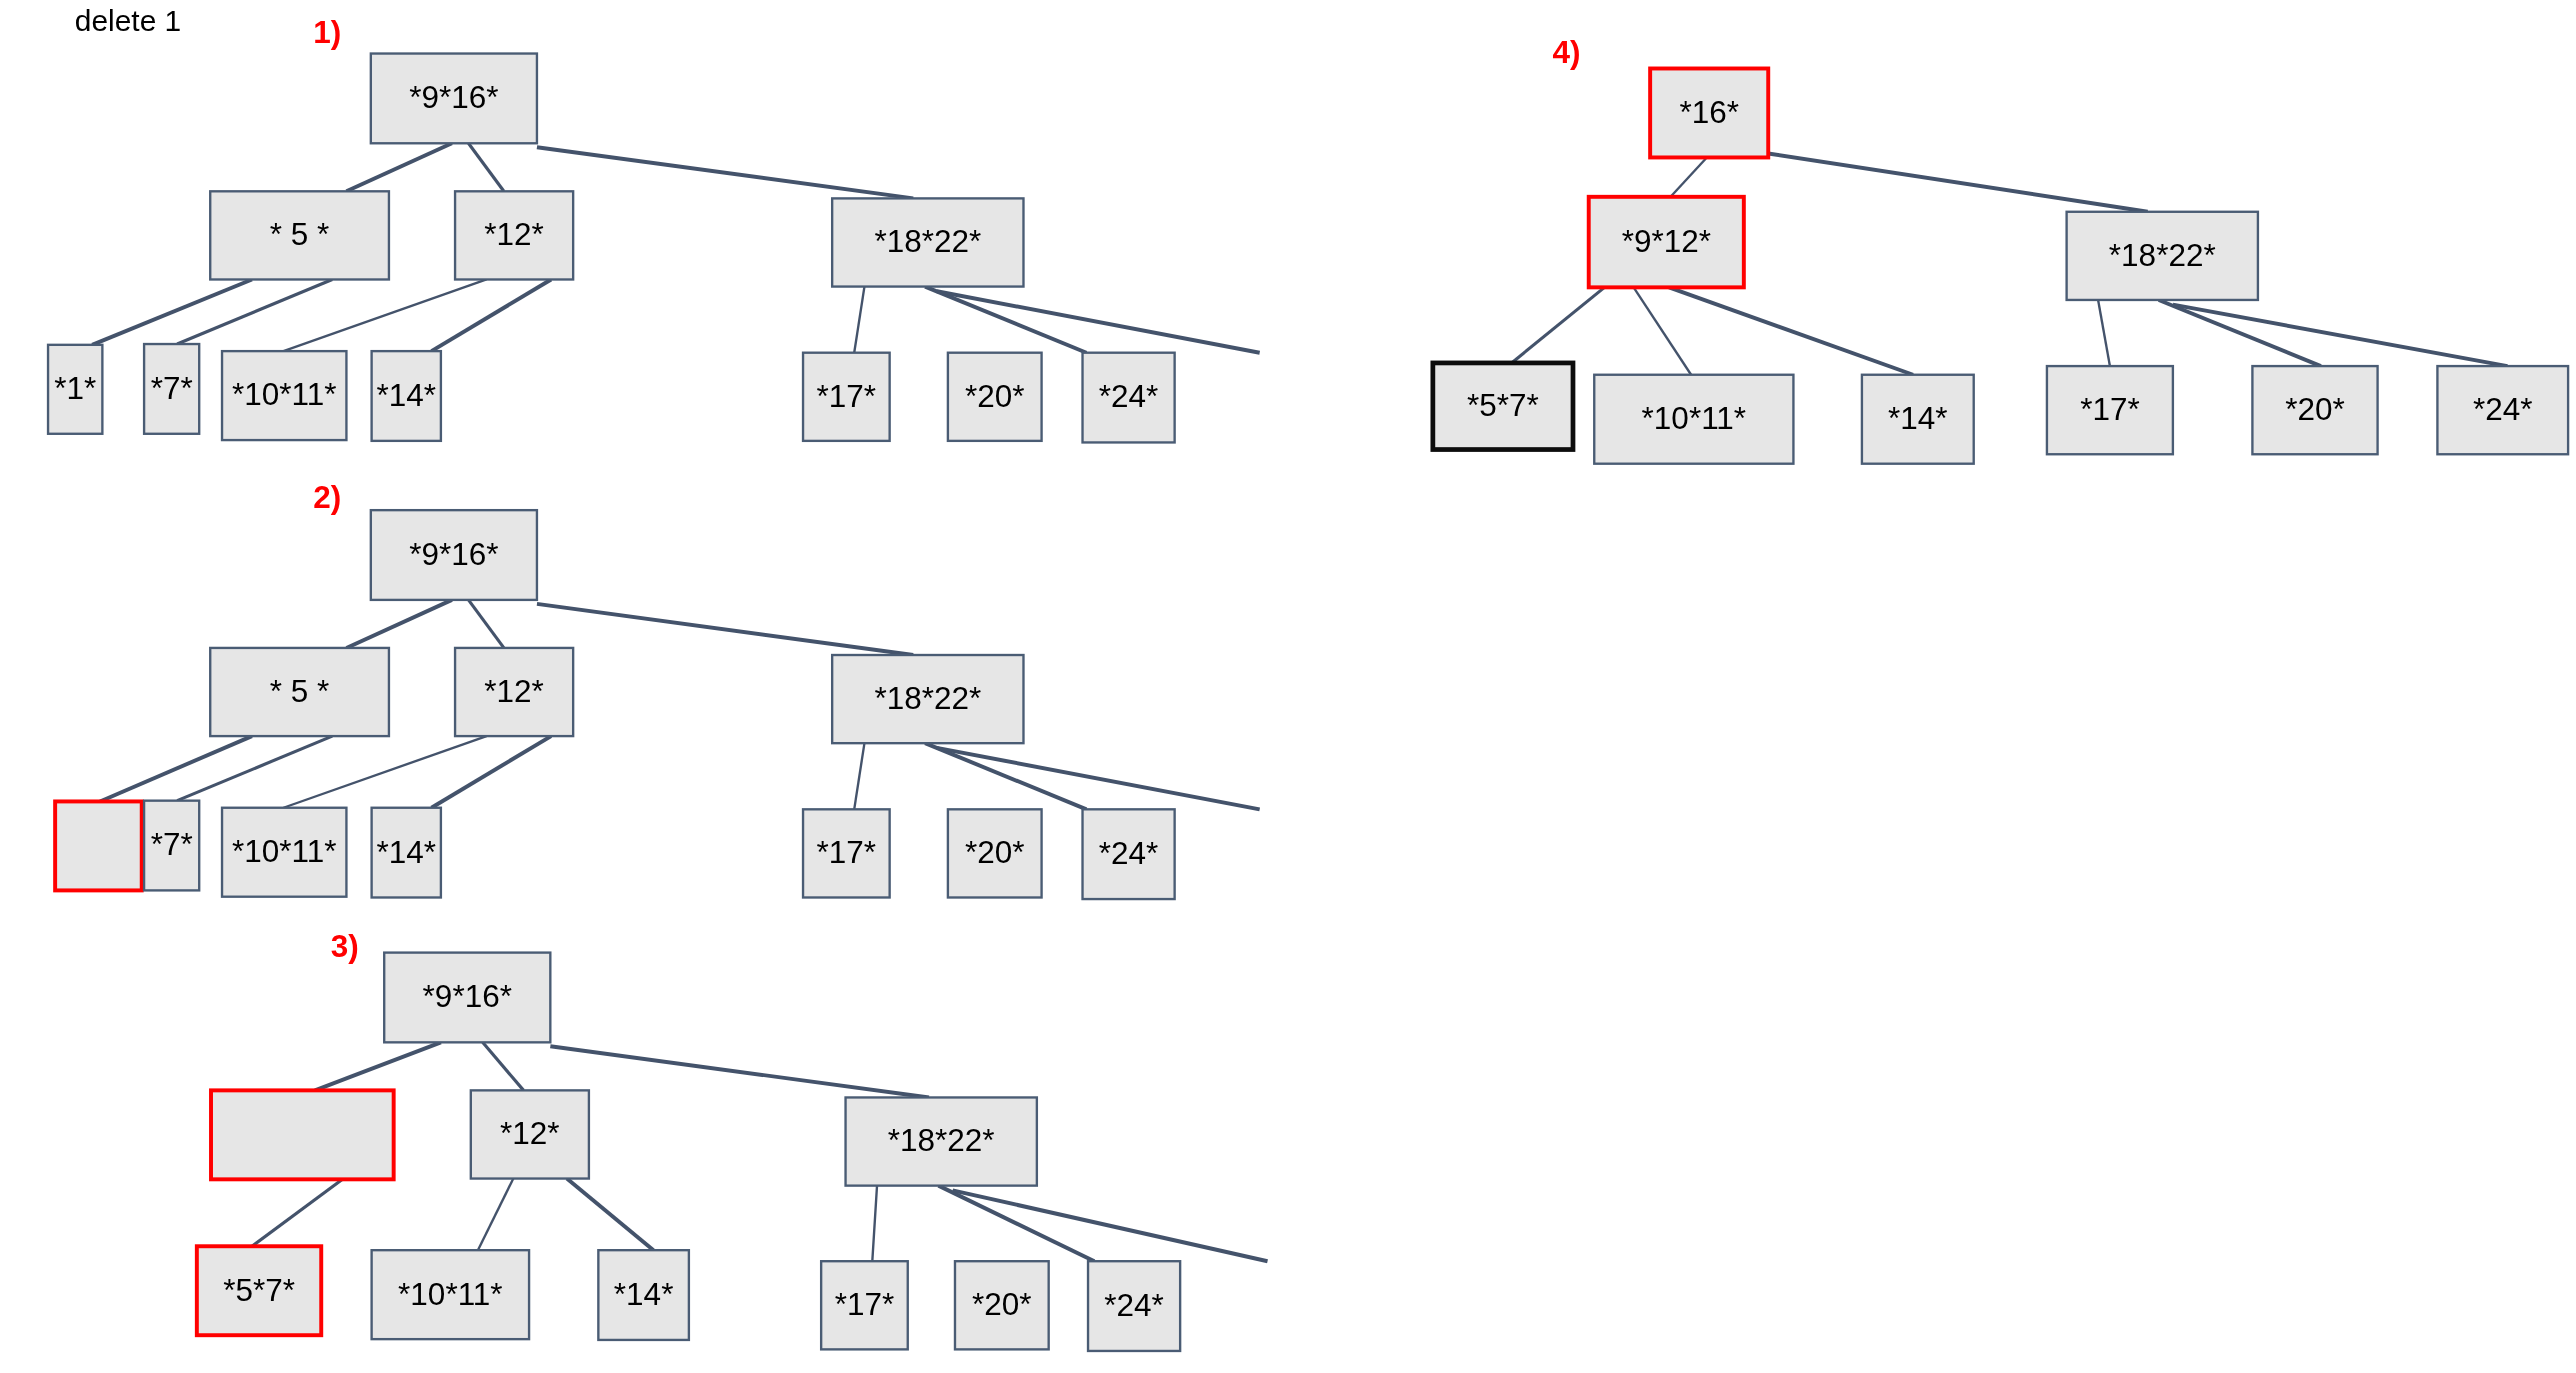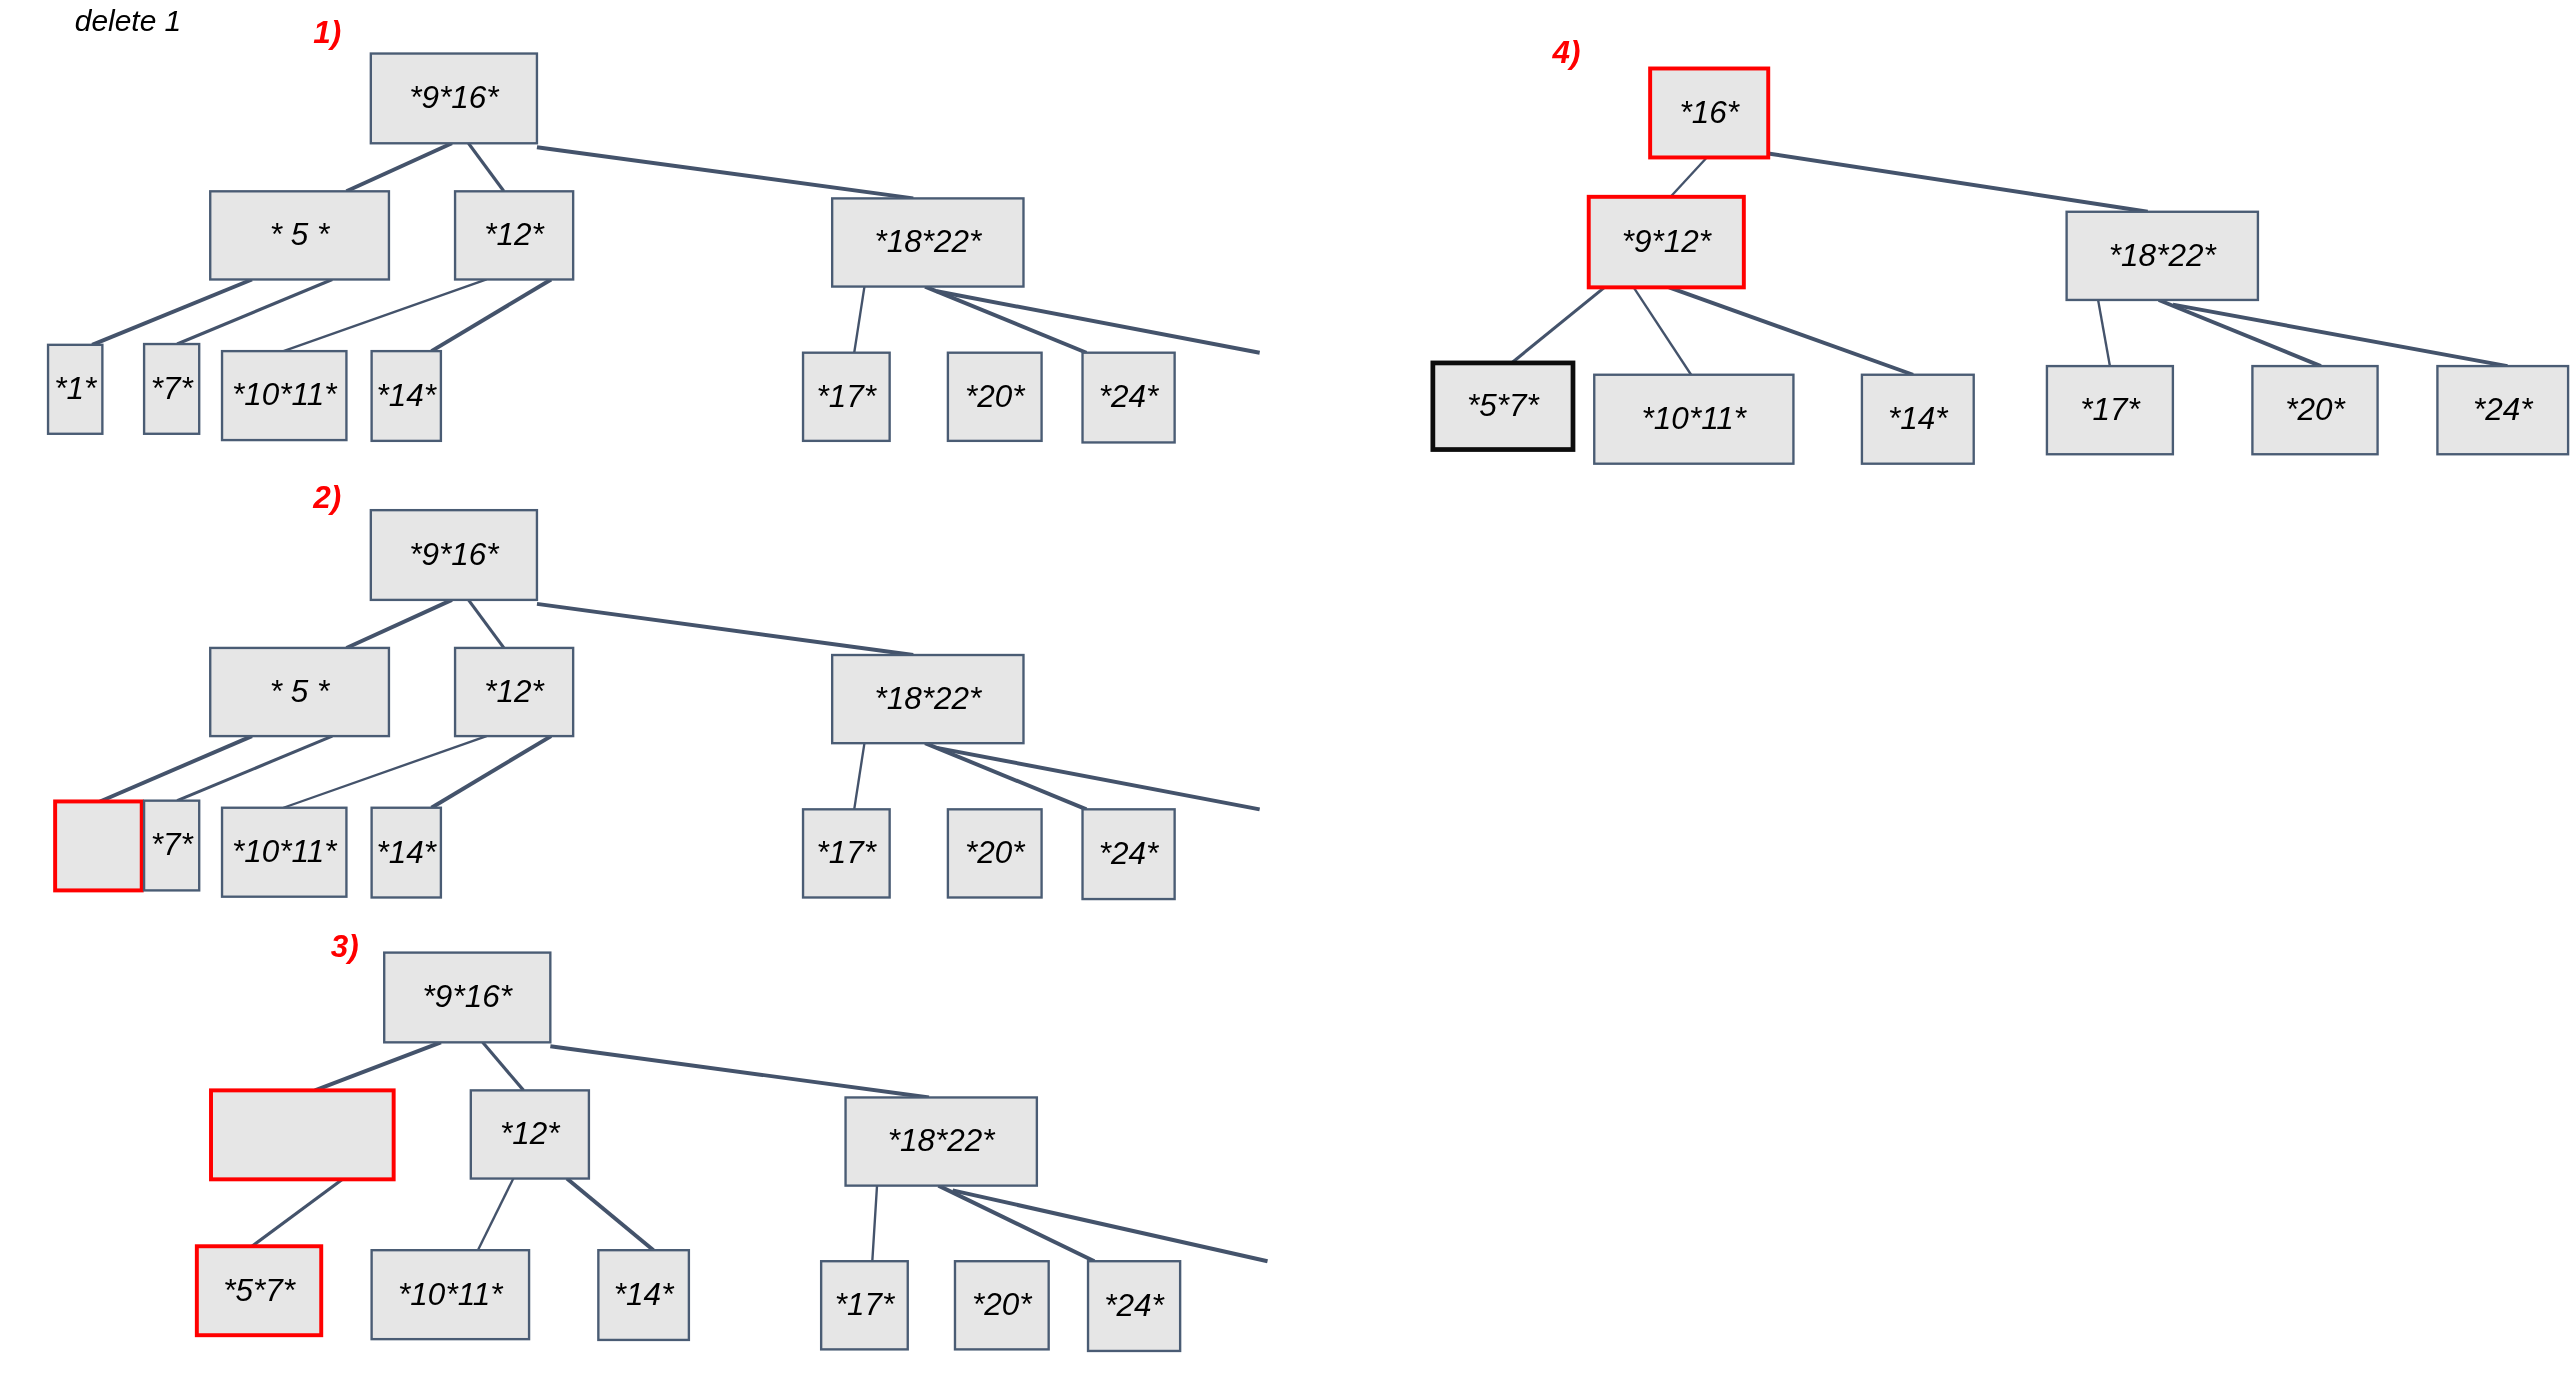--- a/index.html
+++ b/index.html
@@ -1,18 +1,18 @@
 <!DOCTYPE html>
 <html style="font-size:12.6px"><head>
 <meta charset="utf-8">
 <style>
   html,body{margin:0;padding:0;background:#ffffff;}
   body{width:2576px;height:1373px;position:relative;overflow:hidden;
        font-family:"Liberation Sans",sans-serif;}
-  #stage{position:absolute;left:0;top:0;width:2576px;height:1088px;font-style:italic;}
+  #stage{position:absolute;left:0;top:0;width:2576px;height:1088px;}
   svg.canvas{position:absolute;left:0;top:0;width:2576px;height:1373px;display:block;}
   .nodebox{fill:#e6e6e6;}
   .nodebox.plain{stroke:#4a5c74;stroke-width:3;}
   .nodebox.red{stroke:#ff0000;stroke-width:5;}
   .nodebox.black{stroke:#0d0d0d;stroke-width:6;}
   .edge{stroke:#44536b;fill:none;}
   .nodelabel{font-family:"Liberation Sans",sans-serif;font-size:40px;fill:#000000;
              text-anchor:middle;dominant-baseline:middle;}
   .steplabel{font-family:"Liberation Sans",sans-serif;font-size:40px;font-weight:bold;
              fill:#ff0000;text-anchor:start;}

